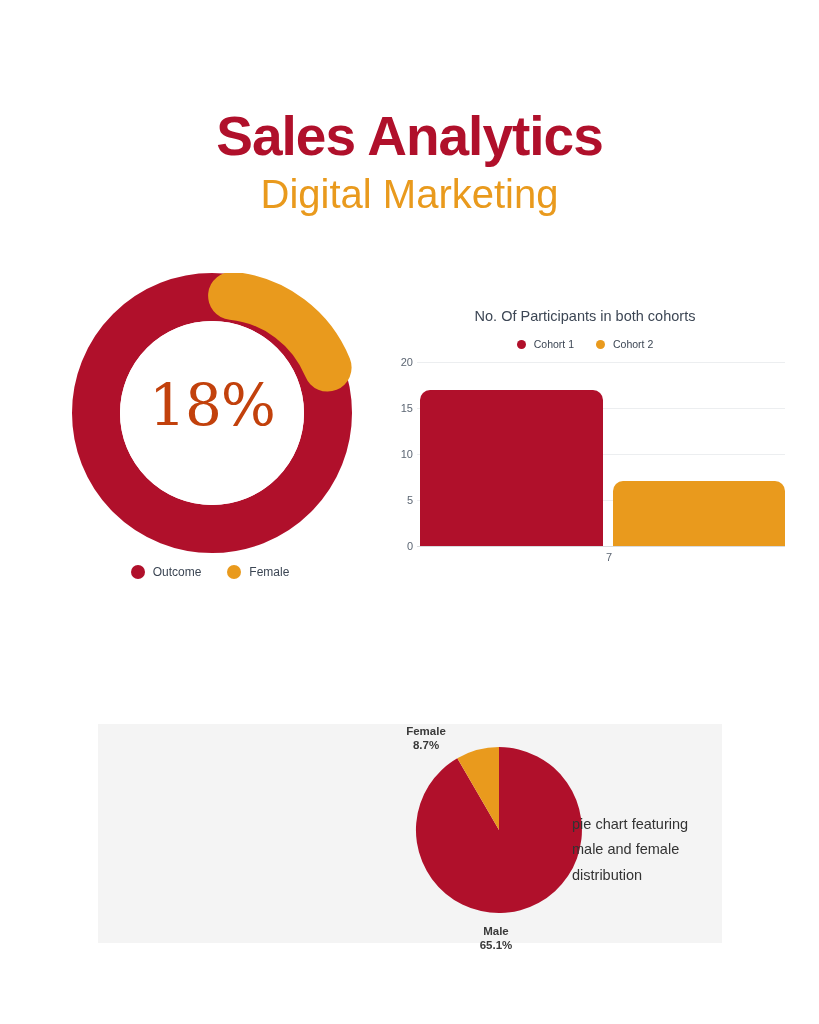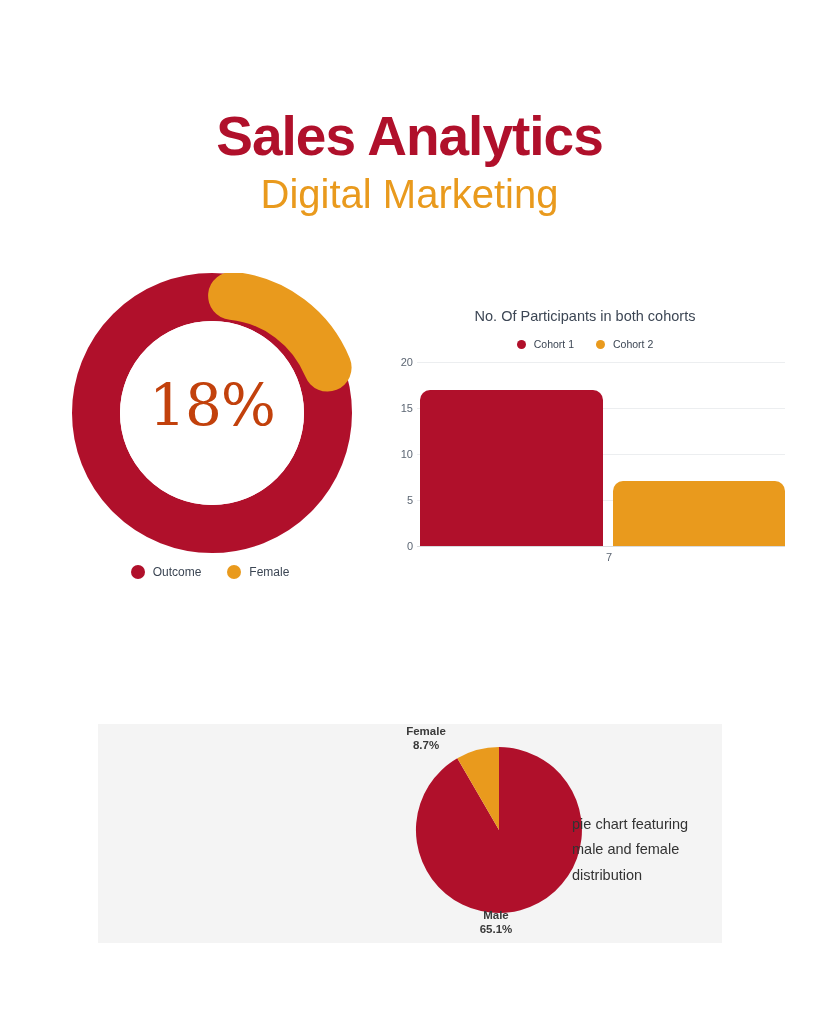--- a/index.html
+++ b/index.html
@@ -223,21 +223,21 @@
   }
   .pie-label {
     position: absolute;
     text-align: center;
     font-size: 11.5px;
     color: #3a3a3a;
     line-height: 1.25;
     font-weight: bold;
   }
   .pie-label-female { left: 55px; top: 0px; width: 110px; }
-  .pie-label-male   { left: 125px; top: 184px; width: 110px; }
+  .pie-label-male   { left: 125px; top: 200px; width: 110px; }
   .pie-svg {
     position: absolute;
     left: 98px;
     top: 21px;
   }
   .ratio-desc {
     position: absolute;
     left: 474px;
     top: 44px;
     width: 140px;

